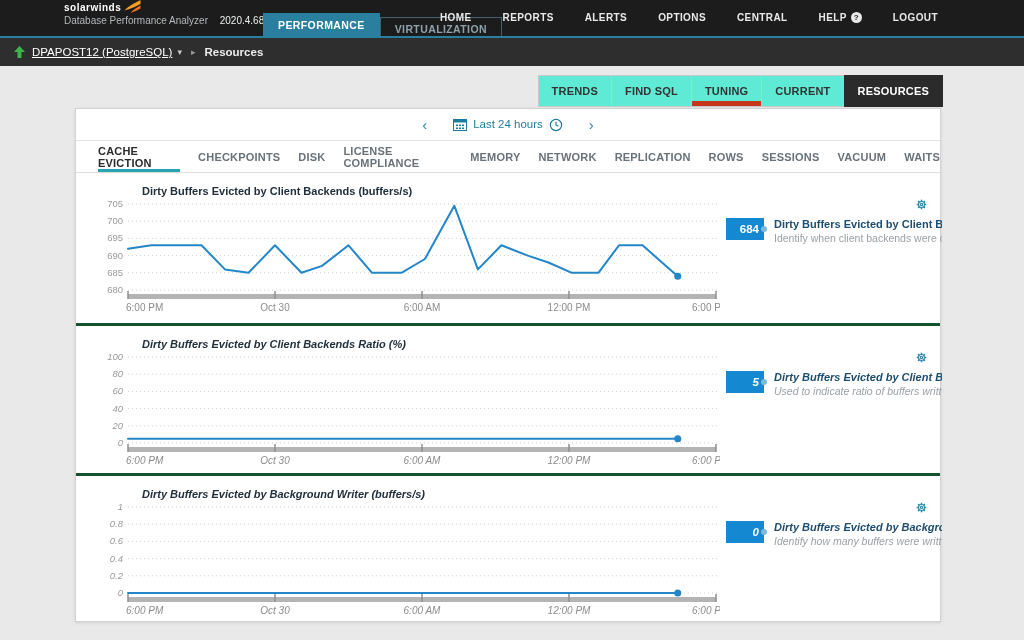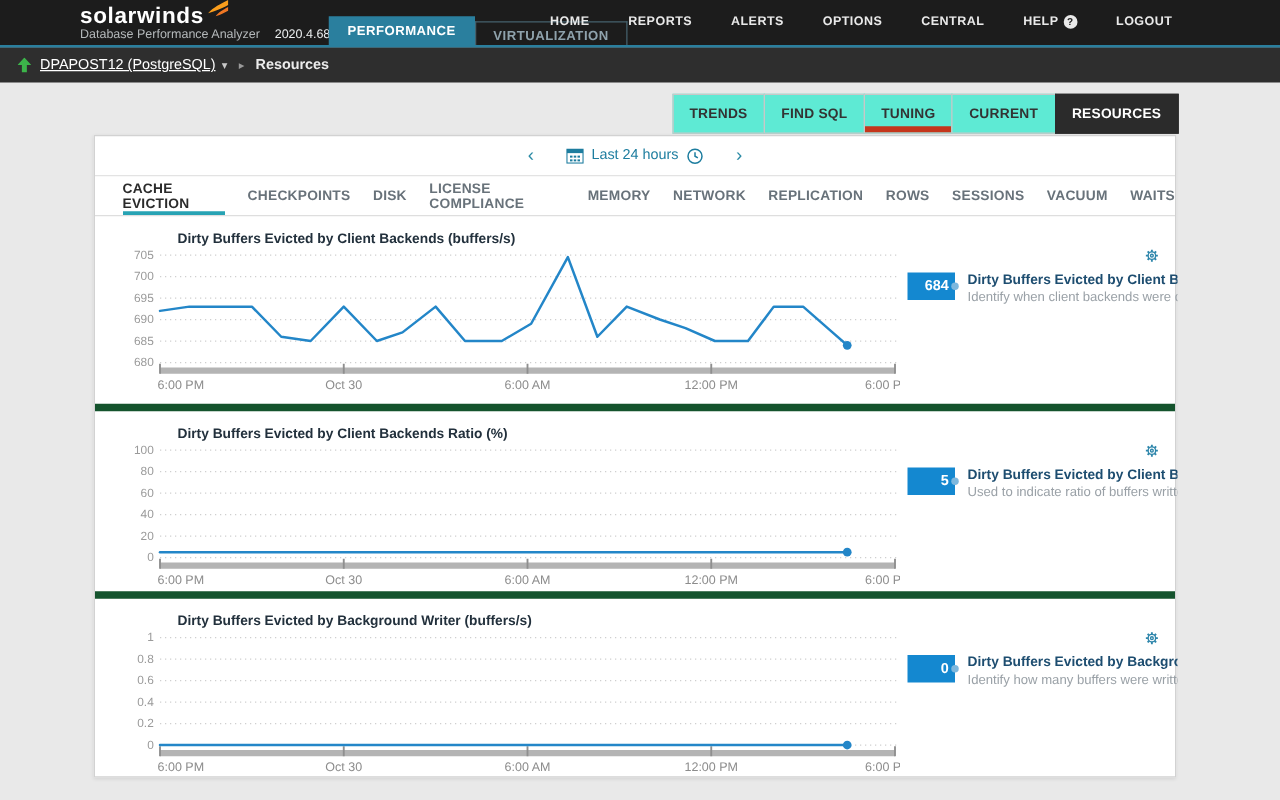--- a/index.html
+++ b/index.html
@@ -5,21 +5,21 @@
   html,body{margin:0;padding:0;}
   body{
     width:1024px;height:640px;overflow:hidden;position:relative;
     background:#e9e9e9;font-family:"Liberation Sans","DejaVu Sans",sans-serif;
     -webkit-font-smoothing:antialiased;
   }
   
   .topbar{position:relative;height:36px;background:#1c1c1c;border-bottom:2px solid #2a7f9e;}
   .logo-wrap{position:absolute;left:64px;top:3px;line-height:1;}
   .brand-row{display:flex;align-items:flex-start;}
-  .brand{font-size:18px;font-weight:bold;color:#fff;letter-spacing:.5px;}
+  .brand{font-size:10px;font-weight:bold;color:#fff;letter-spacing:.5px;}
   .flame{margin-left:2px;margin-top:-3px;}
   .product-row{margin-top:2px;font-size:10px;color:#b4b8ba;}
   .version{color:#eceff0;margin-left:9px;}
   .mode-tabs{position:absolute;left:263px;bottom:0;display:flex;align-items:flex-end;}
   .mode-tab{font-size:10.5px;font-weight:bold;letter-spacing:.4px;padding:6px 15px 5px;cursor:pointer;}
   .mode-tab.active{background:#2a7f9e;color:#fff;}
   .mode-tab.inactive{color:#8fa2ac;border:1px solid #44606c;border-bottom:none;padding:5px 14px 1px;text-align:right;}
   .topnav{position:absolute;right:86px;top:12px;display:flex;gap:17px;align-items:center;}
   .topnav-item{font-size:10px;font-weight:bold;color:#e9e9e9;letter-spacing:.4px;cursor:pointer;text-decoration:none;display:inline-flex;align-items:center;padding-left:14px;}
   .help-badge{display:inline-flex;align-items:center;justify-content:center;width:11px;height:11px;border-radius:50%;background:#e9e9e9;color:#222;font-size:8px;font-weight:bold;margin-left:4px;}
@@ -42,21 +42,21 @@
   .timebar{height:31px;border-bottom:1px solid #e3e3e3;display:flex;align-items:center;justify-content:center;gap:22px;}
   .time-chevron{font-size:15px;color:#2a8aa5;cursor:pointer;line-height:1;padding:0 4px;}
   .time-center{display:flex;align-items:flex-start;gap:6px;cursor:pointer;}
   .time-label{font-size:11.5px;color:#1d7d9f;}
   .subtabs{height:31px;border-bottom:1px solid #dedede;display:flex;align-items:stretch;padding-left:22px;gap:18px;}
   .subtab{font-size:11px;font-weight:bold;color:#68727a;display:flex;align-items:center;cursor:pointer;
     box-shadow:inset 0 -3px 0 transparent;letter-spacing:.2px;}
   .subtab.active{color:#2b2b2b;box-shadow:inset 0 -3px 0 #27a3b4;}
   
   .section{height:150px;box-sizing:border-box;padding:12px 0 0 22px;}
-  .section + .section{border-top:6px solid #14532d;}
+  .section + .section{border-top:3px solid #14532d;font-style:italic;}
   .chart-title{font-size:11px;font-weight:bold;color:#22303c;margin-bottom:1px;margin-left:44px;}
   .section-body{display:flex;}
   svg.chart{flex:0 0 auto;}
   
   .panel{width:216px;margin-left:6px;}
   .gear-row{display:flex;justify-content:flex-end;padding-right:14px;height:16px;}
   .gear{cursor:pointer;}
   .panel-row{display:flex;margin-top:4px;align-items:flex-start;}
   .value-box{position:relative;width:33px;height:22px;background:#1488d0;color:#fff;font-size:11.5px;font-weight:bold;
     display:flex;align-items:center;justify-content:flex-end;padding-right:5px;flex:0 0 auto;}

